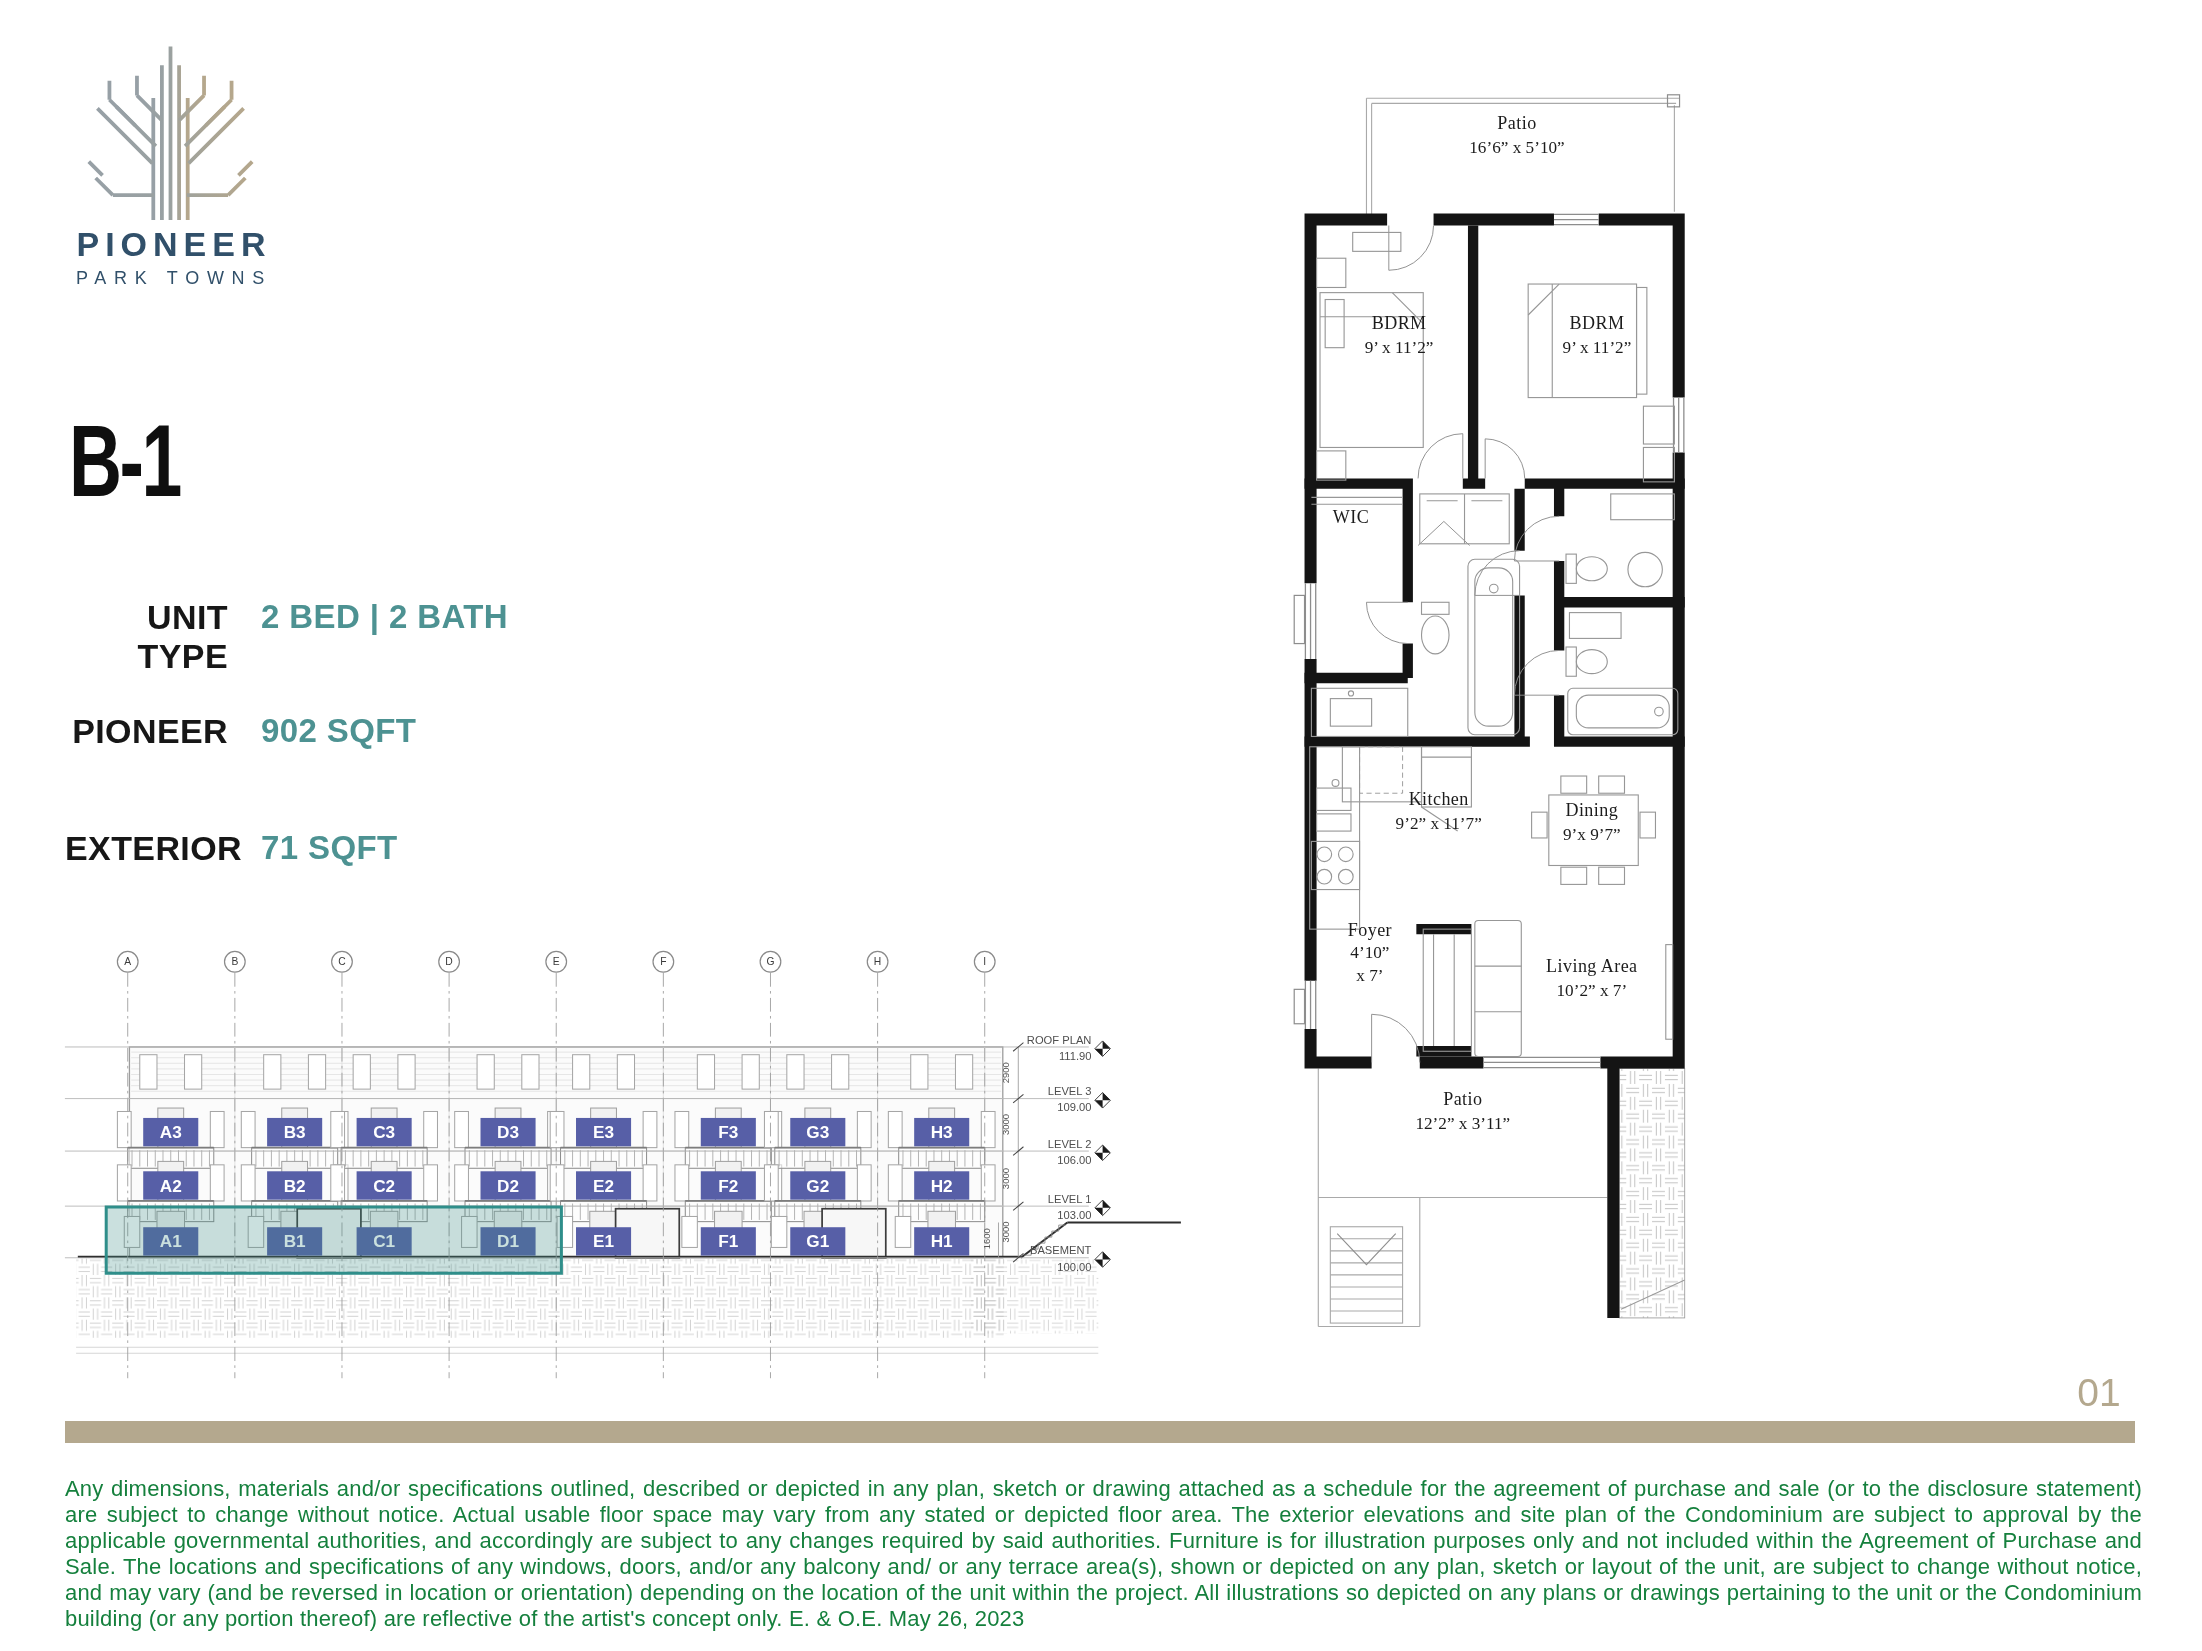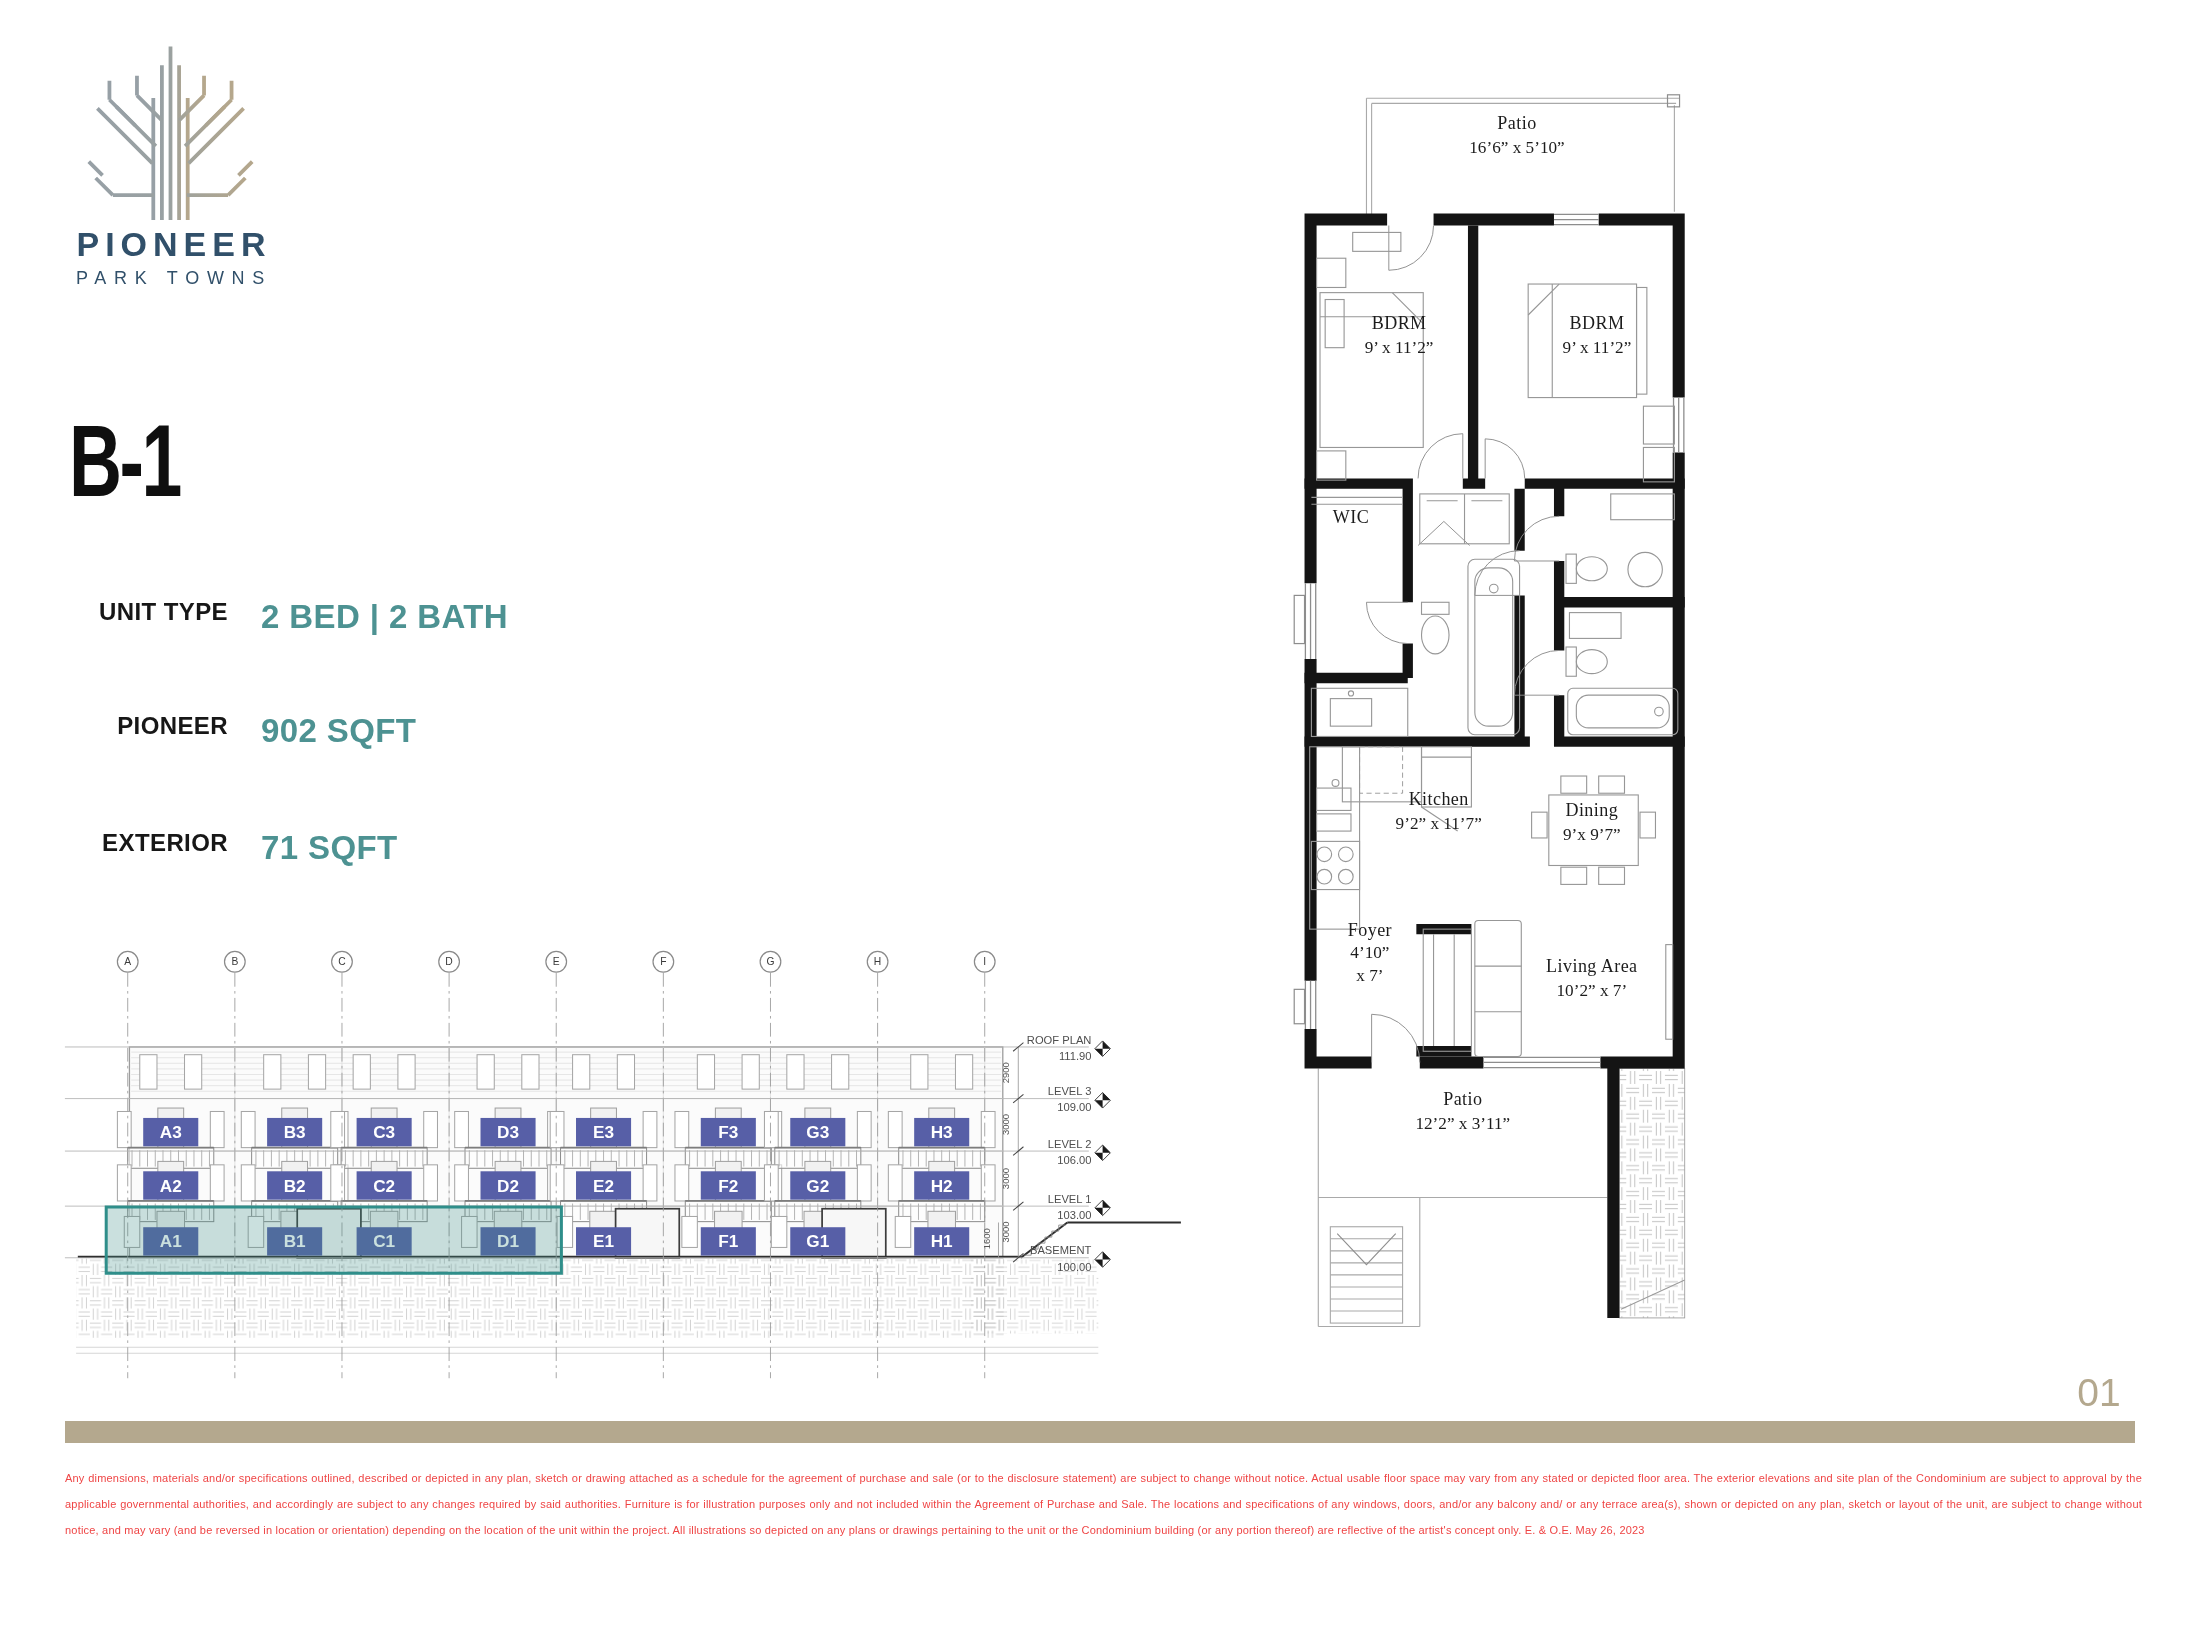--- a/index.html
+++ b/index.html
@@ -9,29 +9,29 @@
   
   .brand-name{position:absolute;left:62px;top:225px;width:224px;text-align:center;
     font-size:34px;font-weight:700;letter-spacing:6px;color:#31506a;}
   .brand-sub{position:absolute;left:62px;top:268px;width:224px;text-align:center;
     font-size:18px;font-weight:500;letter-spacing:7.7px;color:#31506a;}
   
   .unit-code{position:absolute;left:69px;top:403px;font-size:102px;font-weight:800;
     letter-spacing:-3.4px;color:#0f0f0f;transform:scaleX(.72);transform-origin:left top;}
   .spec-row{position:absolute;left:65px;width:774px;height:43px;}
   .spec-label{position:absolute;left:0;top:0;width:163px;text-align:right;
-    font-size:24px;font-weight:700;color:#171717;letter-spacing:0.4px;}
+    font-size:34px;font-weight:700;color:#171717;letter-spacing:0.4px;}
   .spec-value{position:absolute;left:196px;top:0;font-size:33px;font-weight:600;
     color:#4d9292;letter-spacing:0.4px;text-align:right;}
   
   .footer-bar{position:absolute;left:65px;top:1421px;width:2070px;height:22.4px;background:#b4a88e;}
   .page-number{position:absolute;left:2063px;top:1371px;width:72px;text-align:center;
     font-size:39px;font-weight:500;color:#b4a88e;}
-  .disclaimer{position:absolute;left:65px;top:1454px;width:2077px;font-size:11px;
-    line-height:26px;color:#ef4444;text-align:justify;letter-spacing:0.2px;}
+  .disclaimer{position:absolute;left:65px;top:1454px;width:2077px;font-size:22px;
+    line-height:26px;color:#15803d;text-align:justify;letter-spacing:0.2px;}
   
   svg text{user-select:none;}
   
   .gridline{stroke:#9a9a9a;stroke-width:1;stroke-dasharray:16 5 3 5;fill:none;}
   .gcirc{fill:#ffffff;stroke:#8a8a8a;stroke-width:1.4;}
   .gletter{font:12px "Liberation Sans",sans-serif;fill:#3a3a3a;}
   .lvl{stroke:#b2b2b2;stroke-width:1;}
   .lvlname,.lvlval{font:13px "Liberation Sans",sans-serif;fill:#4e4e4e;}
   .dimtxt{font:11px "Liberation Sans",sans-serif;fill:#555;}
   .dimline{stroke:#9a9a9a;stroke-width:1;}

